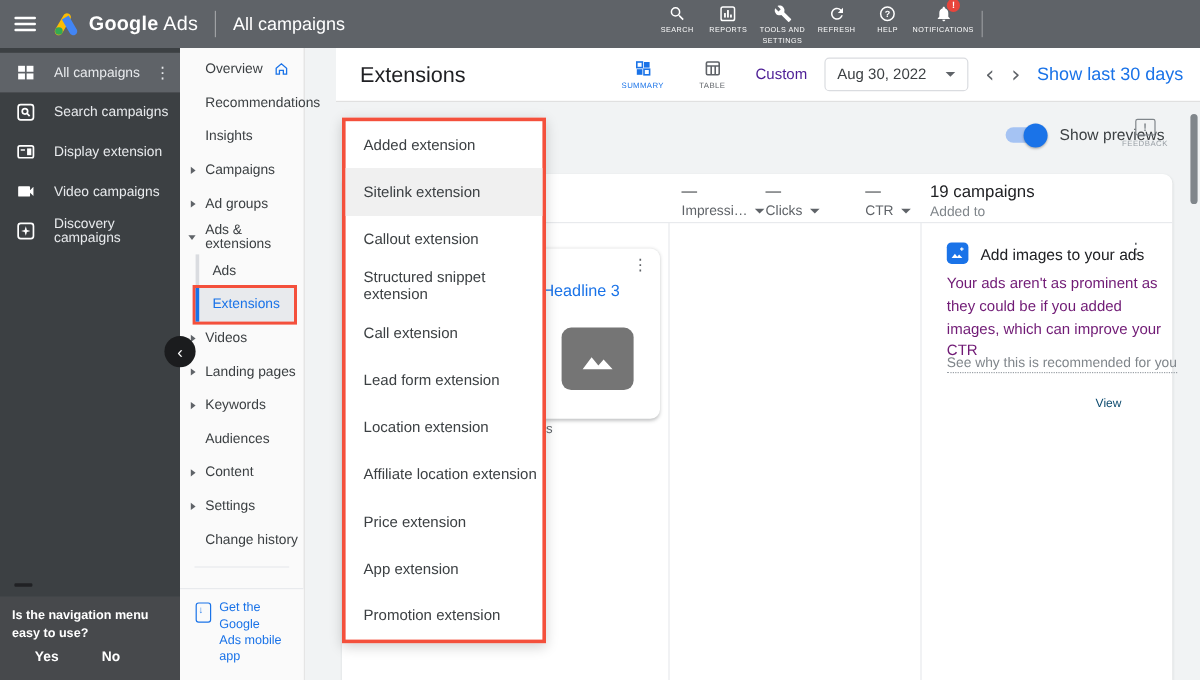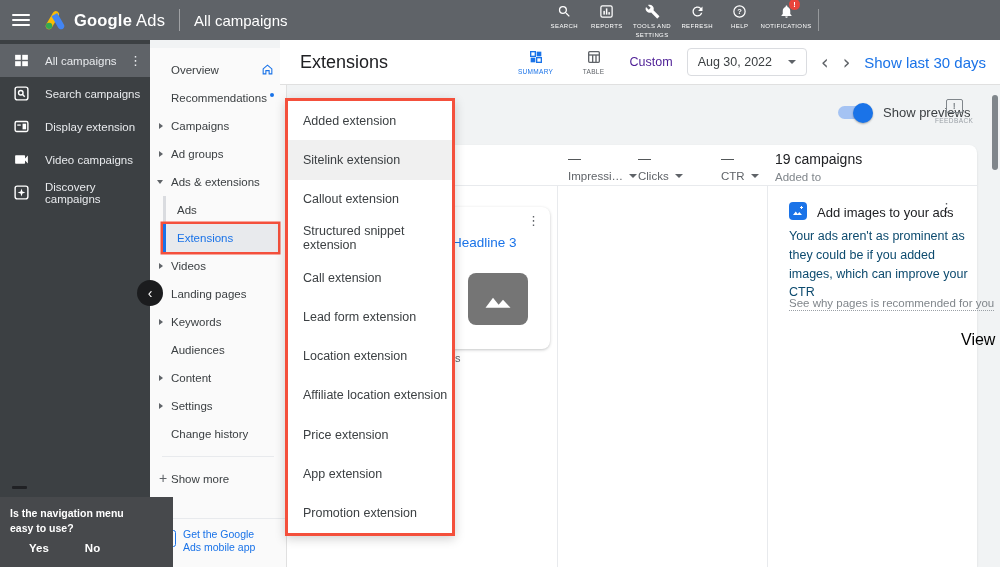--- a/index.html
+++ b/index.html
@@ -30,29 +30,29 @@
   .tb-div2{position:absolute;left:818px;top:9px;width:1px;height:22px;background:rgba(255,255,255,.35);}
 
   
   .side{position:absolute;left:0;top:40px;width:150px;bottom:0;background:#3c4043;z-index:20;}
   .side-item{height:33px;display:flex;align-items:center;color:#e8eaed;font-size:11.5px;
              padding-left:13px;gap:15px;cursor:pointer;position:relative;}
   .side-item.selected{background:#5f6368;}
   .side-item svg{width:17px;height:17px;flex:0 0 auto;}
   .side-kebab{position:absolute;right:8px;font-size:13px;color:#e8eaed;cursor:pointer;}
 
-  .survey{position:absolute;left:0;bottom:0;width:173px;height:70px;background:#47494c;
+  .survey{position:absolute;left:0;bottom:0;width:150px;height:70px;background:#47494c;
           z-index:30;color:#fff;}
   .survey-dash{position:absolute;left:12px;top:-11px;width:15px;height:3px;background:#202124;border-radius:1px;}
   .survey-q{padding:9px 10px 0 10px;font-size:10.5px;font-weight:bold;line-height:1.4;width:128px;}
   .survey-btns{display:flex;gap:36px;padding-left:29px;margin-top:7px;}
   .survey-btns span{font-size:11.5px;font-weight:bold;cursor:pointer;}
 
   
-  .nav{position:absolute;left:150px;top:48px;width:137px;bottom:0;background:#fafafa;
+  .nav{position:absolute;left:150px;top:36px;width:104px;bottom:0;background:#fafafa;
        border-right:1px solid #e0e0e0;z-index:10;box-sizing:border-box;}
   .nav-list{padding-top:8px;}
   .nav-item{height:28px;display:flex;align-items:center;font-size:11.5px;color:#3c4043;
             position:relative;padding-left:21px;cursor:pointer;}
   .arr-r{position:absolute;left:9px;width:0;height:0;border-left:4px solid #5f6368;
          border-top:3.5px solid transparent;border-bottom:3.5px solid transparent;}
   .arr-d{position:absolute;left:7px;width:0;height:0;border-top:4px solid #5f6368;
          border-left:3.5px solid transparent;border-right:3.5px solid transparent;}
   .nav-sub{margin-left:13px;border-left:3px solid #dadce0;padding-left:11px;}
   .nav-sub.active{border-left-color:#1a73e8;background:#e8eaed;margin-right:8px;
@@ -119,24 +119,24 @@
   .card-kebab{position:absolute;right:10px;top:6px;font-size:13px;color:#5f6368;cursor:pointer;}
   .headline{position:absolute;left:22px;top:28px;font-size:13.5px;color:#1a73e8;white-space:nowrap;}
   .img-ph{position:absolute;left:38px;top:66px;width:60px;height:52px;background:#757575;
           border-radius:8px;display:flex;align-items:center;justify-content:center;}
   .clip-frag{position:absolute;left:175px;top:267px;font-size:11px;color:#5f6368;z-index:4;}
 
   .rec-icon{position:absolute;left:509px;top:117px;width:18px;height:18px;background:#1a73e8;
             border-radius:4px;display:flex;align-items:center;justify-content:center;}
   .rec-title{position:absolute;left:537px;top:120px;font-size:13px;color:#202124;}
   .rec-kebab{position:absolute;left:660px;top:115px;font-size:13px;color:#5f6368;cursor:pointer;}
-  .rec-body{position:absolute;left:509px;top:142px;width:185px;font-size:12.5px;color:#0c4a6e;line-height:1.5;}
+  .rec-body{position:absolute;left:509px;top:142px;width:185px;font-size:12.5px;color:#701a75;line-height:1.5;}
   .rec-link{position:absolute;left:509px;top:212px;font-size:11.5px;color:#80868b;
             border-bottom:1px dotted #9aa0a6;padding-bottom:1px;cursor:pointer;}
-  .rec-view{position:absolute;left:633px;top:246px;font-size:16px;color:#000000;font-weight:500;cursor:pointer;margin-left:48px;}
+  .rec-view{position:absolute;left:633px;top:246px;font-size:10px;color:#0c4a6e;font-weight:500;cursor:pointer;}
 
   
   .dropdown{position:absolute;left:285px;top:98px;width:170px;height:438px;background:#fff;
             border:3px solid #f4503c;box-sizing:border-box;z-index:60;
             box-shadow:0 3px 10px rgba(0,0,0,.18);display:flex;flex-direction:column;}
   .dd-item{flex:1;display:flex;align-items:center;padding-left:15px;font-size:12.5px;
            color:#3c4043;cursor:pointer;}
   .dd-item.selected{background:#f0f0f0;}
 </style>
 </head>
@@ -264,20 +264,23 @@
       <span>Overview</span>
       <svg class="home-ic" width="13" height="13" viewBox="0 0 24 24">
           <path fill="none" stroke="#1a73e8" stroke-width="2" d="M4 11 12 4l8 7v9h-5v-6h-6v6H4z"></path>
         </svg>
     </div>
     <div class="nav-item">
       <span>Recommendations</span>
       <span class="rec-dot"></span>
     </div>
     <div class="nav-item">
+      <span>Insights</span>
+    </div>
+    <div class="nav-item">
       <span class="arr-r"></span>
       <span>Campaigns</span>
     </div>
     <div class="nav-item">
       <span class="arr-r"></span>
       <span>Ad groups</span>
     </div>
     <div class="nav-item">
       <span class="arr-d"></span>
       <span>Ads &amp; extensions</span>
@@ -424,21 +427,21 @@
   <div class="rec-icon">
     <svg width="12" height="10" viewBox="0 0 24 20">
         <path fill="#fff" d="M2 18l5.5-7 4 5 3-3.8L20 18z"></path>
         <rect x="16" y="2" width="6" height="2" fill="#fff"></rect>
         <rect x="18" y="0" width="2" height="6" fill="#fff"></rect>
       </svg>
   </div>
   <span class="rec-title">Add images to your ads</span>
   <span class="rec-kebab">⋮</span>
   <div class="rec-body">Your ads aren't as prominent as they could be if you added images, which can improve your CTR</div>
-  <span class="rec-link">See why pages is recommended for you</span>
+  <span class="rec-link">See why this is recommended for you</span>
   <span class="rec-view">View</span>
 </div>
 
 <div class="dropdown">
 
     <div class="dd-item">
       <span>Added extension</span>
     </div>
 
     <div class="dd-item selected">

